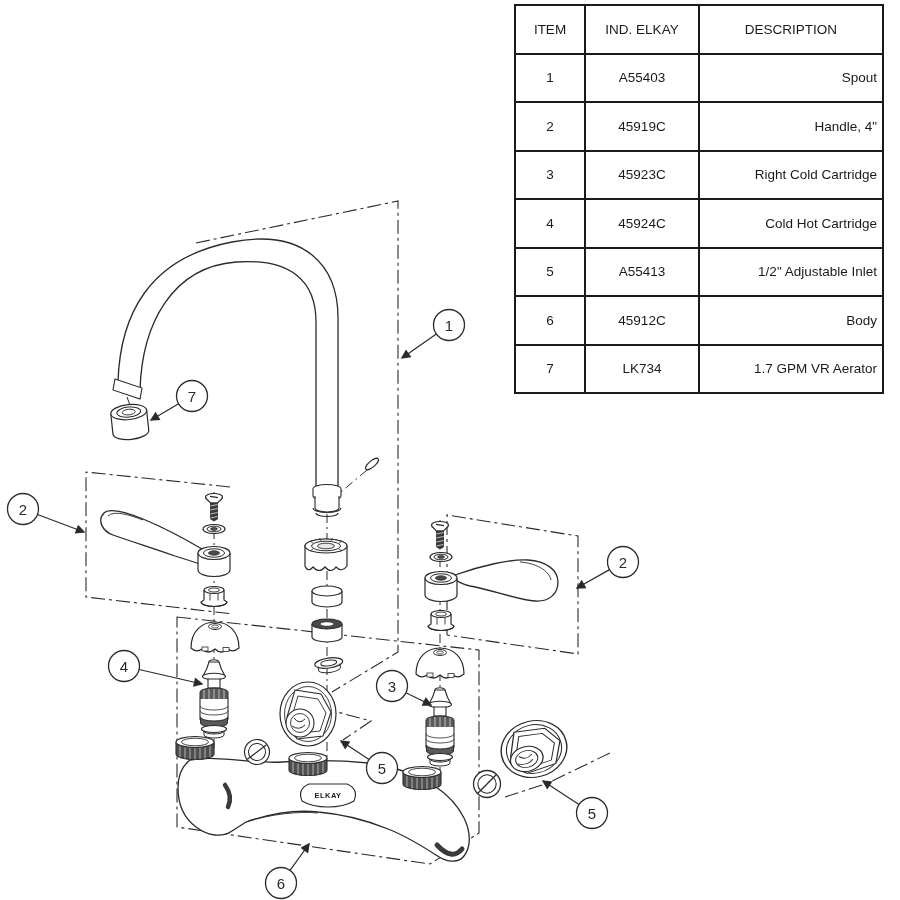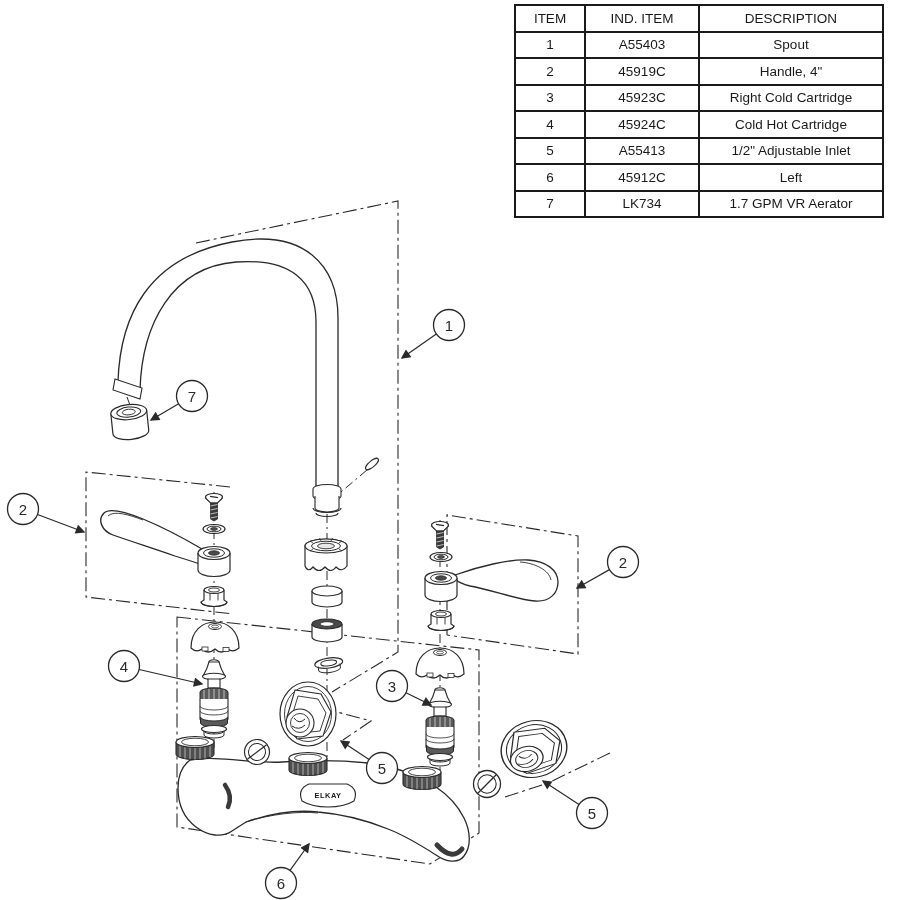--- a/index.html
+++ b/index.html
@@ -1,24 +1,24 @@
 <!DOCTYPE html>
 <html><head>
 <meta charset="utf-8">
 <style>
   html,body{margin:0;padding:0;background:#fff;}
   .canvas{position:relative;width:900px;height:900px;background:#ffffff;overflow:hidden;
           font-family:"Liberation Sans",sans-serif;}
   .diagram-svg{position:absolute;left:0;top:0;}
   table.parts-table{position:absolute;left:514px;top:4px;border-collapse:collapse;table-layout:fixed;}
   .parts-table th,.parts-table td{border:2px solid #1a1a1a;font-family:"Liberation Sans",sans-serif;
-      font-size:13.5px;color:#1a1a1a;height:16.5px;padding:4px 5px;white-space:nowrap;overflow:hidden;}
+      font-size:13.5px;color:#1a1a1a;height:16.5px;padding:15px 5px;white-space:nowrap;overflow:hidden;}
   .parts-table th{font-weight:normal;text-align:center;}
   .parts-table td.c0,.parts-table td.c1{text-align:center;}
-  .parts-table td.c2{text-align:center;}
+  .parts-table td.c2{text-align:right;}
 </style>
 </head>
 <body>
 
 <div class="canvas">
 
 <svg class="diagram-svg" width="900" height="900" viewBox="0 0 900 900">
   <defs>
     <marker id="arr" viewBox="0 0 10 10" refX="8.5" refY="5" markerWidth="10" markerHeight="8" orient="auto-start-reverse">
       <path d="M0,0 L10,5 L0,10 Z" fill="#2a2a2a"></path>
@@ -249,21 +249,21 @@
 
 <table class="parts-table">
   <colgroup>
         <col style="width:70px">
         <col style="width:114px">
         <col style="width:184px">
       </colgroup>
   <thead>
     <tr>
       <th>ITEM</th>
-      <th>IND. ITEM</th>
+      <th>IND. ELKAY</th>
       <th>DESCRIPTION</th>
     </tr>
   </thead>
   <tbody>
         <tr>
           <td class="c0">1</td>
           <td class="c1">A55403</td>
           <td class="c2">Spout</td>
         </tr>
         <tr>
@@ -282,21 +282,21 @@
           <td class="c2">Cold Hot Cartridge</td>
         </tr>
         <tr>
           <td class="c0">5</td>
           <td class="c1">A55413</td>
           <td class="c2">1/2" Adjustable Inlet</td>
         </tr>
         <tr>
           <td class="c0">6</td>
           <td class="c1">45912C</td>
-          <td class="c2">Left</td>
+          <td class="c2">Body</td>
         </tr>
         <tr>
           <td class="c0">7</td>
           <td class="c1">LK734</td>
           <td class="c2">1.7 GPM VR Aerator</td>
         </tr>
       </tbody>
 </table>
 
 </div>

